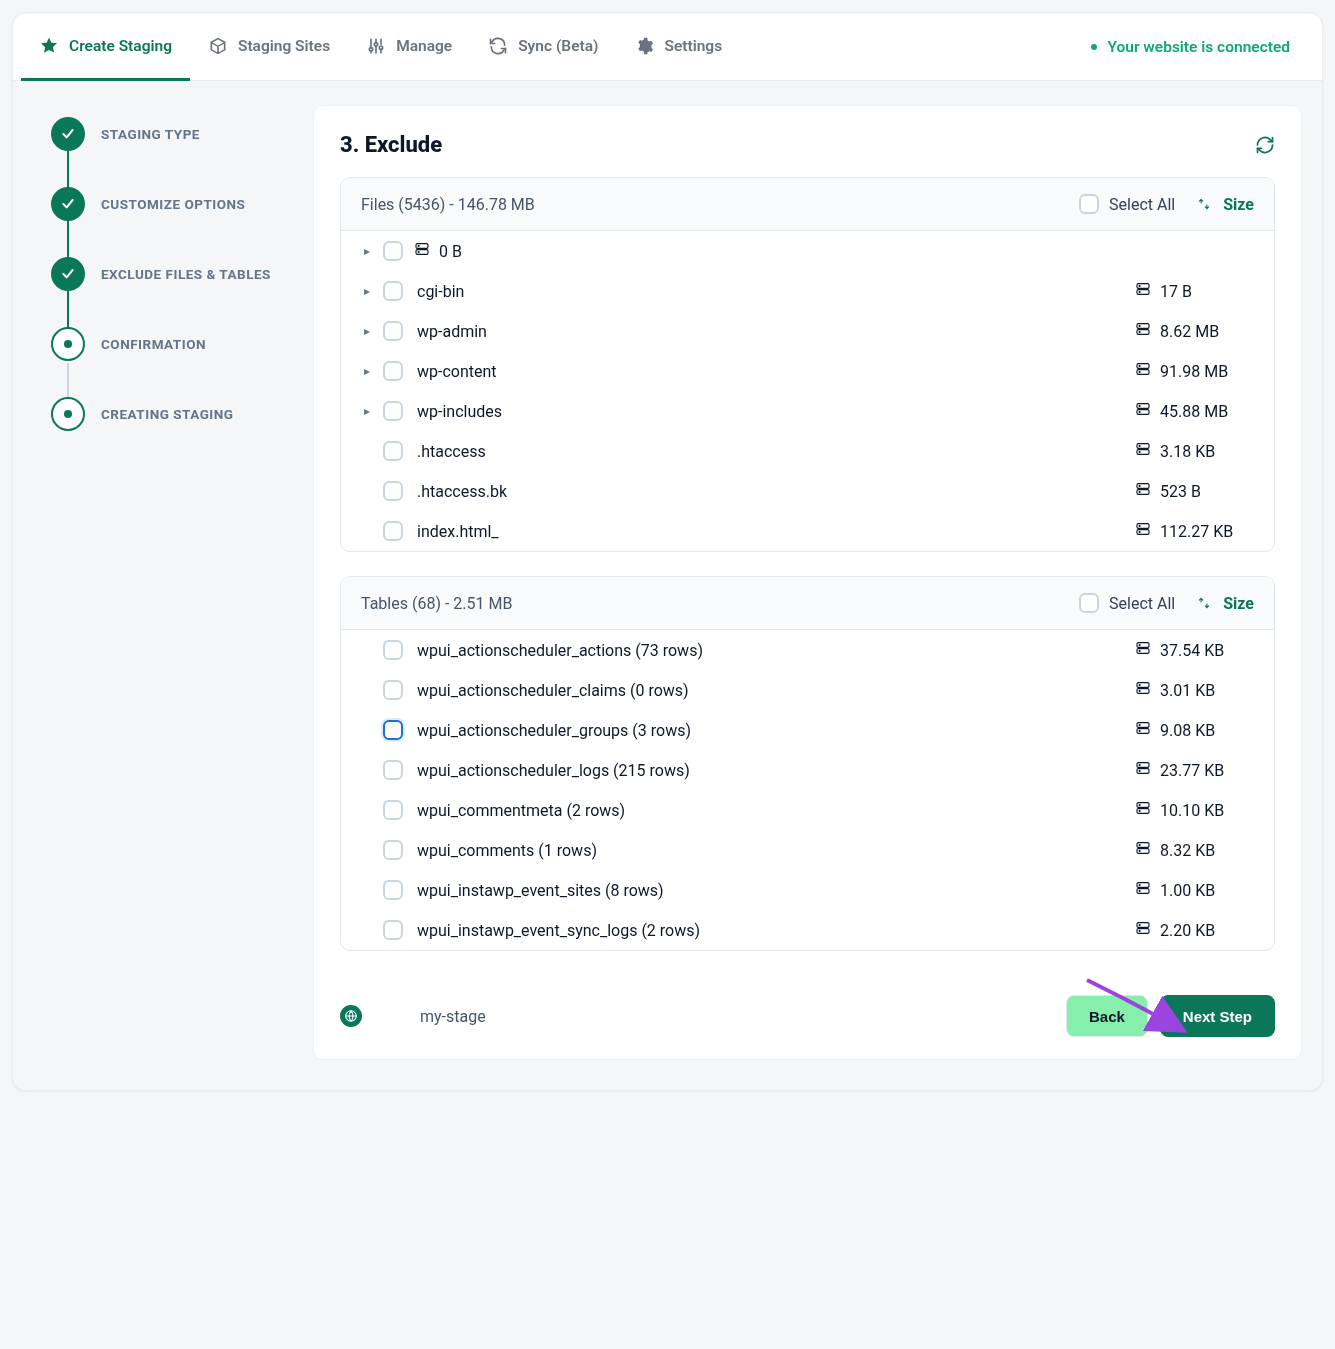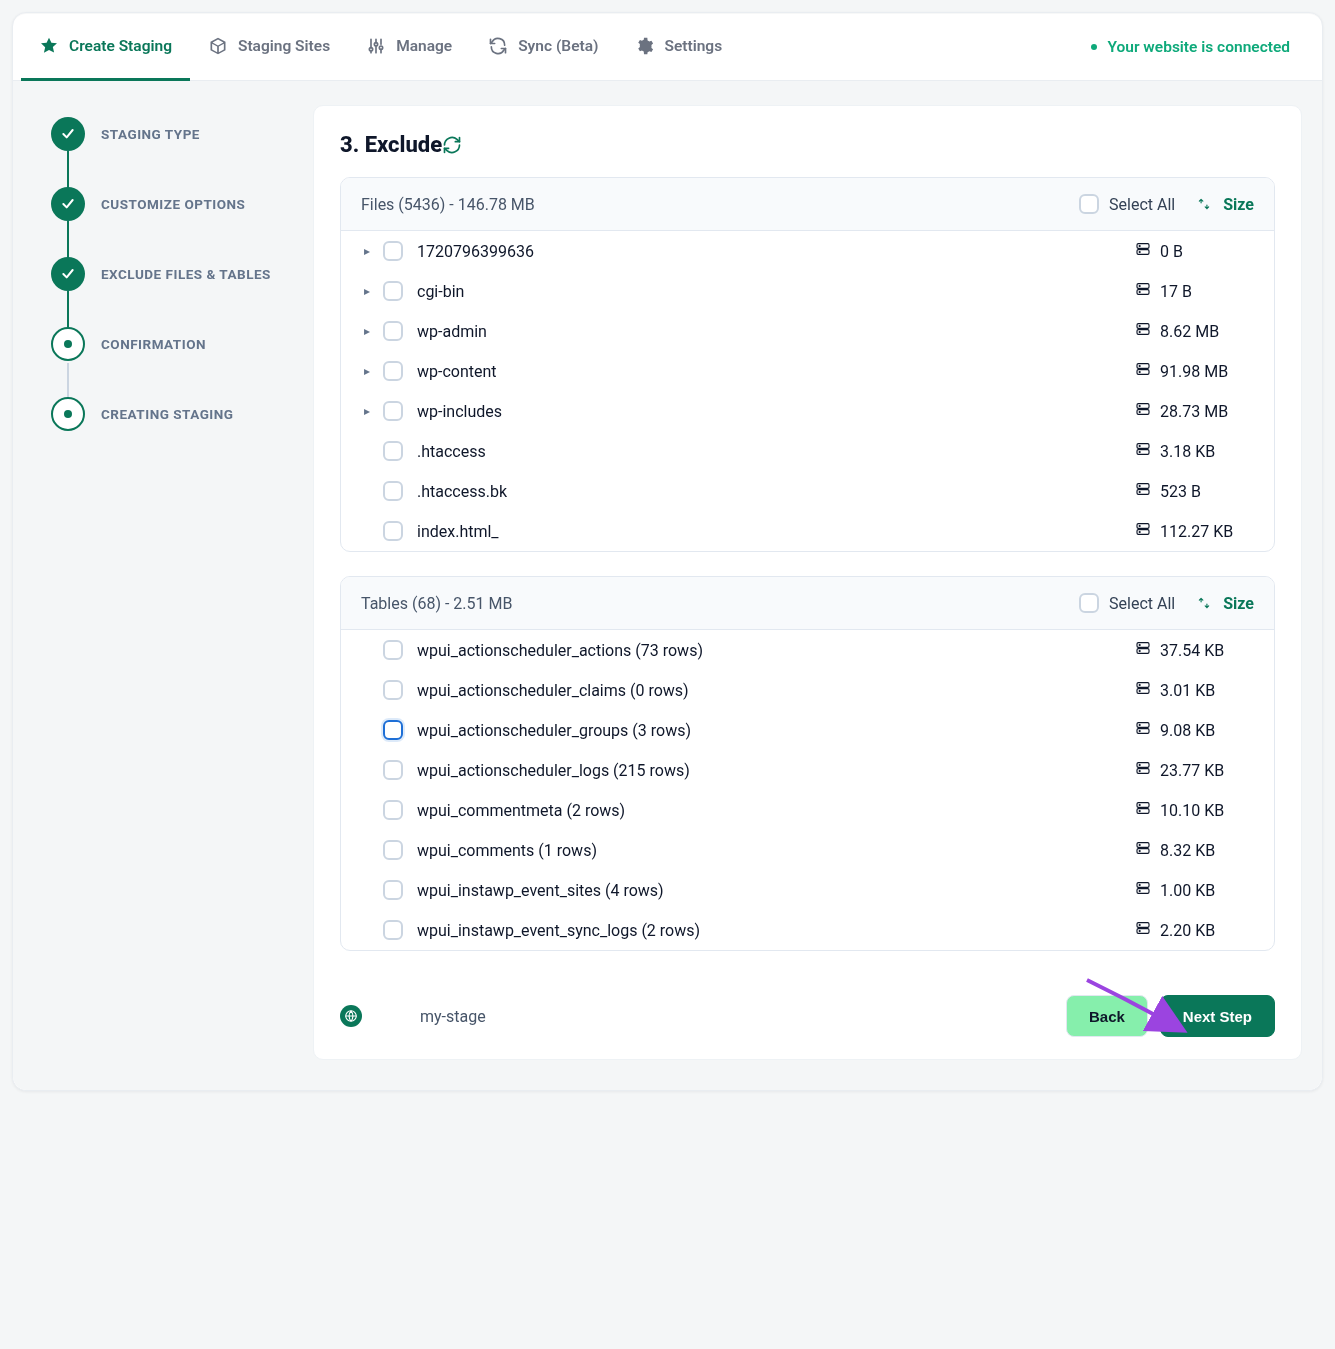--- a/index.html
+++ b/index.html
@@ -110,21 +110,21 @@
     flex: 1;
     background: #fff;
     border-radius: 10px;
     padding: 26px 26px 22px 26px;
     min-height: 920px;
     border: 1px solid #eef2f5;
     display: flex;
     flex-direction: column;
   }
   .main-head {
-    display: flex; align-items: center; justify-content: flex-start;
+    display: flex; align-items: center; justify-content: space-between;
     margin-bottom: 20px;
   }
   .main-head h2 {
     font-size: 22px; font-weight: 800; color: #0f172a;
   }
   .refresh-ico { color: #0a7759; cursor: pointer; width: 20px; height: 20px; }
 
   
   .panel {
     border: 1px solid #e2e8f0;
@@ -334,21 +334,20 @@
                 <path d="M7 10V4M7 4L4 7M7 4l3 3"></path>
                 <path d="M17 14v6M17 20l3-3M17 20l-3-3"></path>
               </svg>
             <span>Size</span>
           </span>
         </div>
         <div class="list" id="files-list">
             <div class="row">
               <span class="caret">▸</span>
               <span class="chk"></span>
-              <span class="name">1720796399636</span>
               <span class="size">
                 <span><svg class="disk" viewBox="0 0 24 24">
                     <rect x="3" y="4" width="18" height="7" rx="2"></rect>
                     <rect x="3" y="13" width="18" height="7" rx="2"></rect>
                     <circle cx="7" cy="7.5" r="0.8" fill="currentColor"></circle>
                     <circle cx="7" cy="16.5" r="0.8" fill="currentColor"></circle>
                   </svg></span>
                 <span>0 B</span>
               </span>
             </div>
@@ -398,21 +397,21 @@
               <span class="caret">▸</span>
               <span class="chk"></span>
               <span class="name">wp-includes</span>
               <span class="size">
                 <span><svg class="disk" viewBox="0 0 24 24">
                     <rect x="3" y="4" width="18" height="7" rx="2"></rect>
                     <rect x="3" y="13" width="18" height="7" rx="2"></rect>
                     <circle cx="7" cy="7.5" r="0.8" fill="currentColor"></circle>
                     <circle cx="7" cy="16.5" r="0.8" fill="currentColor"></circle>
                   </svg></span>
-                <span>28.73 MB</span>
+                <span>45.88 MB</span>
               </span>
             </div>
             <div class="row">
               <span class="caret"></span>
               <span class="chk"></span>
               <span class="name">.htaccess</span>
               <span class="size">
                 <span><svg class="disk" viewBox="0 0 24 24">
                     <rect x="3" y="4" width="18" height="7" rx="2"></rect>
                     <rect x="3" y="13" width="18" height="7" rx="2"></rect>
@@ -550,21 +549,21 @@
                     <rect x="3" y="13" width="18" height="7" rx="2"></rect>
                     <circle cx="7" cy="7.5" r="0.8" fill="currentColor"></circle>
                     <circle cx="7" cy="16.5" r="0.8" fill="currentColor"></circle>
                   </svg></span>
                 <span>8.32 KB</span>
               </span>
             </div>
             <div class="row">
               <span class="caret"></span>
               <span class="chk"></span>
-              <span class="name">wpui_instawp_event_sites (4 rows)</span>
+              <span class="name">wpui_instawp_event_sites (8 rows)</span>
               <span class="size">
                 <span><svg class="disk" viewBox="0 0 24 24">
                     <rect x="3" y="4" width="18" height="7" rx="2"></rect>
                     <rect x="3" y="13" width="18" height="7" rx="2"></rect>
                     <circle cx="7" cy="7.5" r="0.8" fill="currentColor"></circle>
                     <circle cx="7" cy="16.5" r="0.8" fill="currentColor"></circle>
                   </svg></span>
                 <span>1.00 KB</span>
               </span>
             </div>

